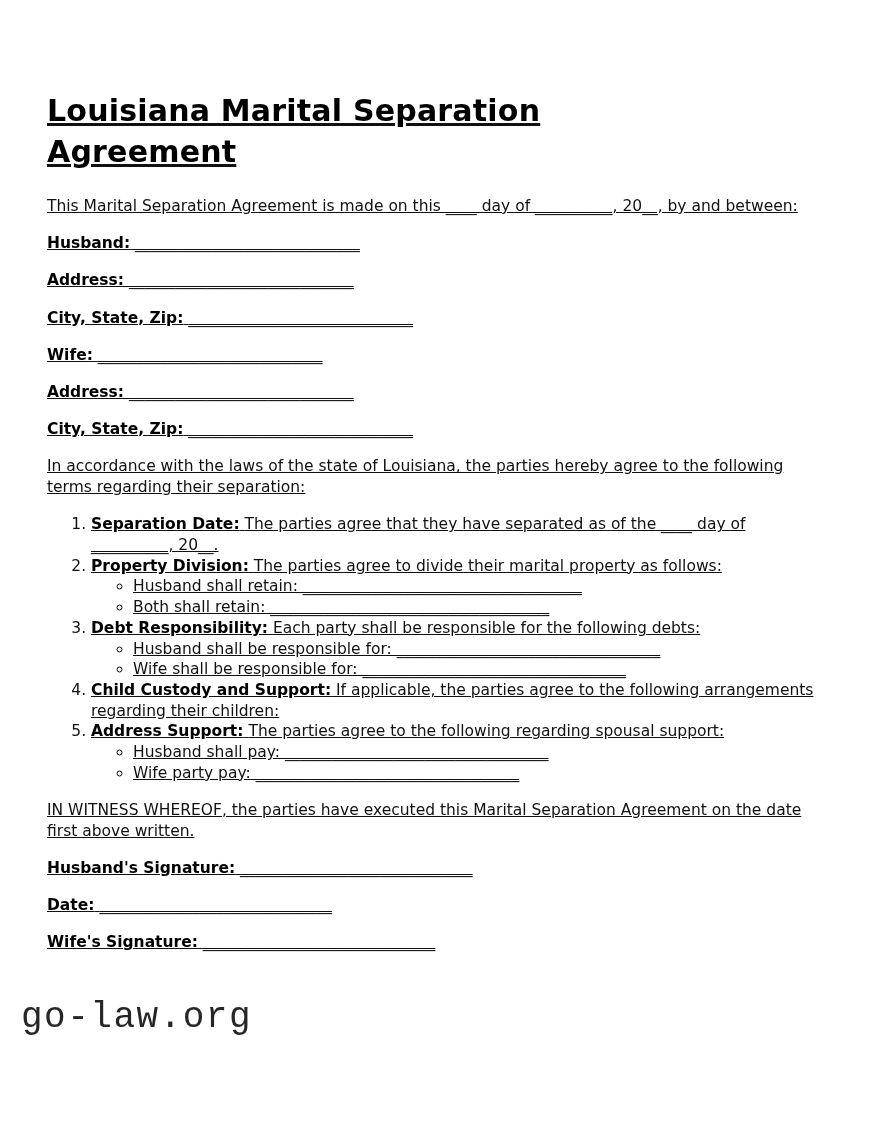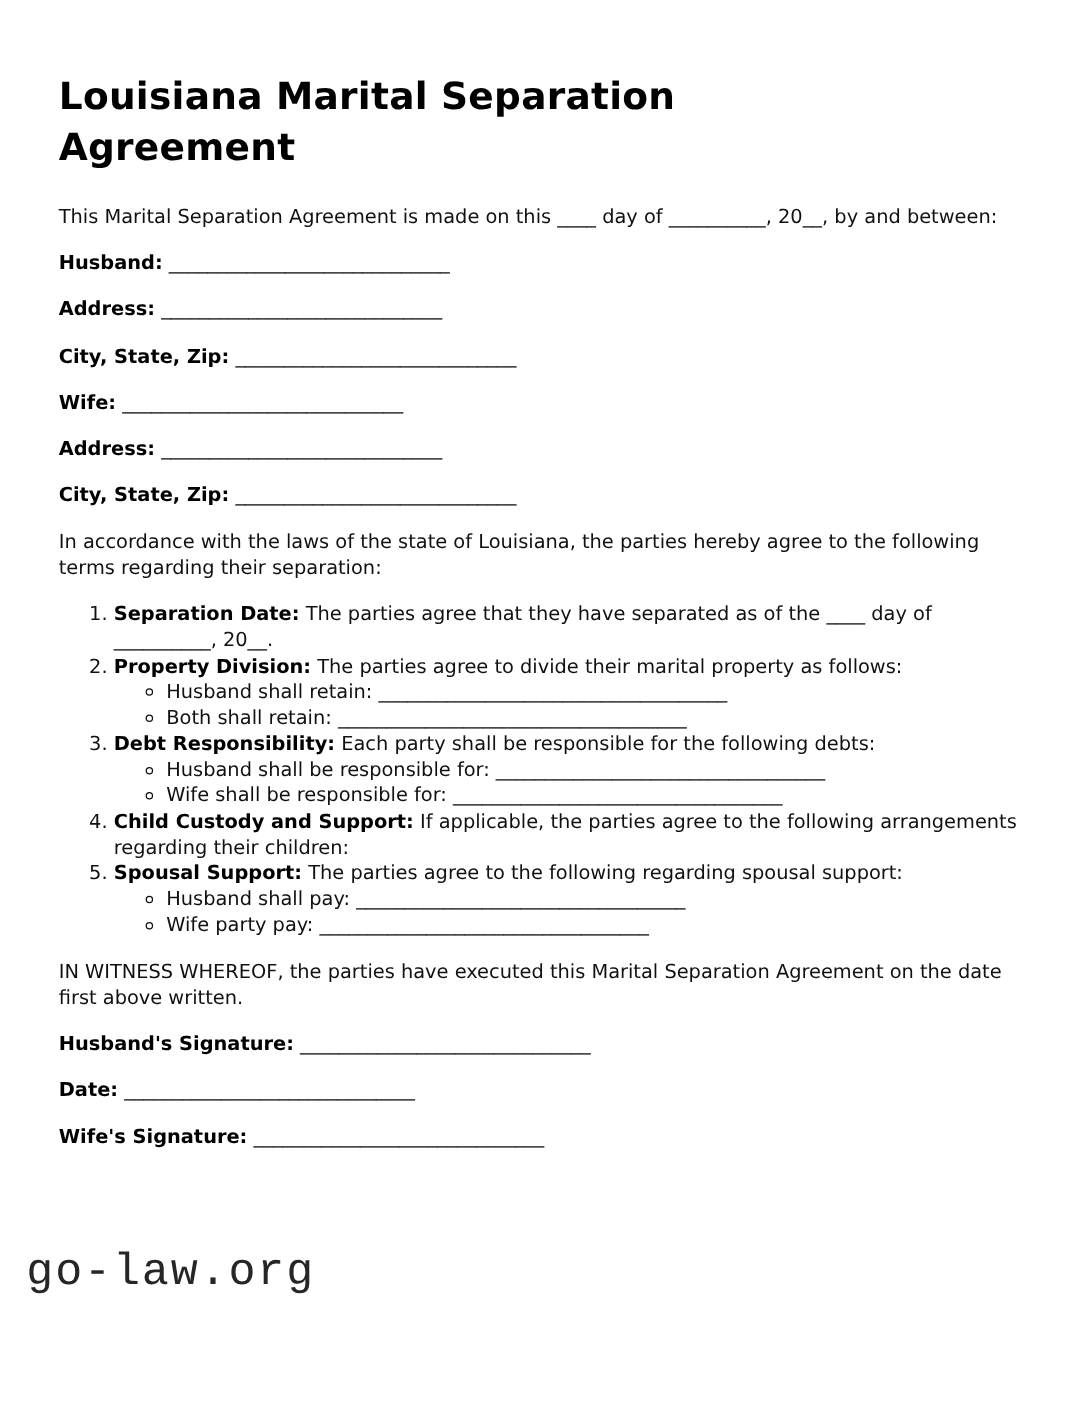--- a/index.html
+++ b/index.html
@@ -9,21 +9,22 @@
   }
   body {
     width: 869px;
     height: 1124px;
     position: relative;
     overflow: hidden;
     font-family: "DejaVu Sans", "Liberation Sans", sans-serif;
     color: #111111;
   }
   .page {
-    padding: 57px 47px 0 47px;
+    padding: 90px 47px 0 47px;
+    text-decoration: underline;
   }
   h1.doc-title {
     font-size: 30px;
     line-height: 41px;
     font-weight: bold;
     color: #000000;
     margin: 0 0 24px 0;
     max-width: 660px;
     letter-spacing: 0.2px;
   }
@@ -126,21 +127,21 @@
       <ul class="subs">
         <li><span class="blank-line">Husband shall be responsible for: __________________________________</span></li>
         <li><span class="blank-line">Wife shall be responsible for: __________________________________</span></li>
       </ul>
     </li>
     <li>
       <b>Child Custody and Support:</b>
       <span>If applicable, the parties agree to the following arrangements regarding their children:</span>
     </li>
     <li>
-      <b>Spousal Support:</b>
+      <b>Address Support:</b>
       <span>The parties agree to the following regarding spousal support:</span>
       <ul class="subs">
         <li><span class="blank-line">Husband shall pay: __________________________________</span></li>
         <li><span class="blank-line">Wife party pay: __________________________________</span></li>
       </ul>
     </li>
   </ol>
 
 
   <p>IN WITNESS WHEREOF, the parties have executed this Marital Separation Agreement on the date first above written.</p>

